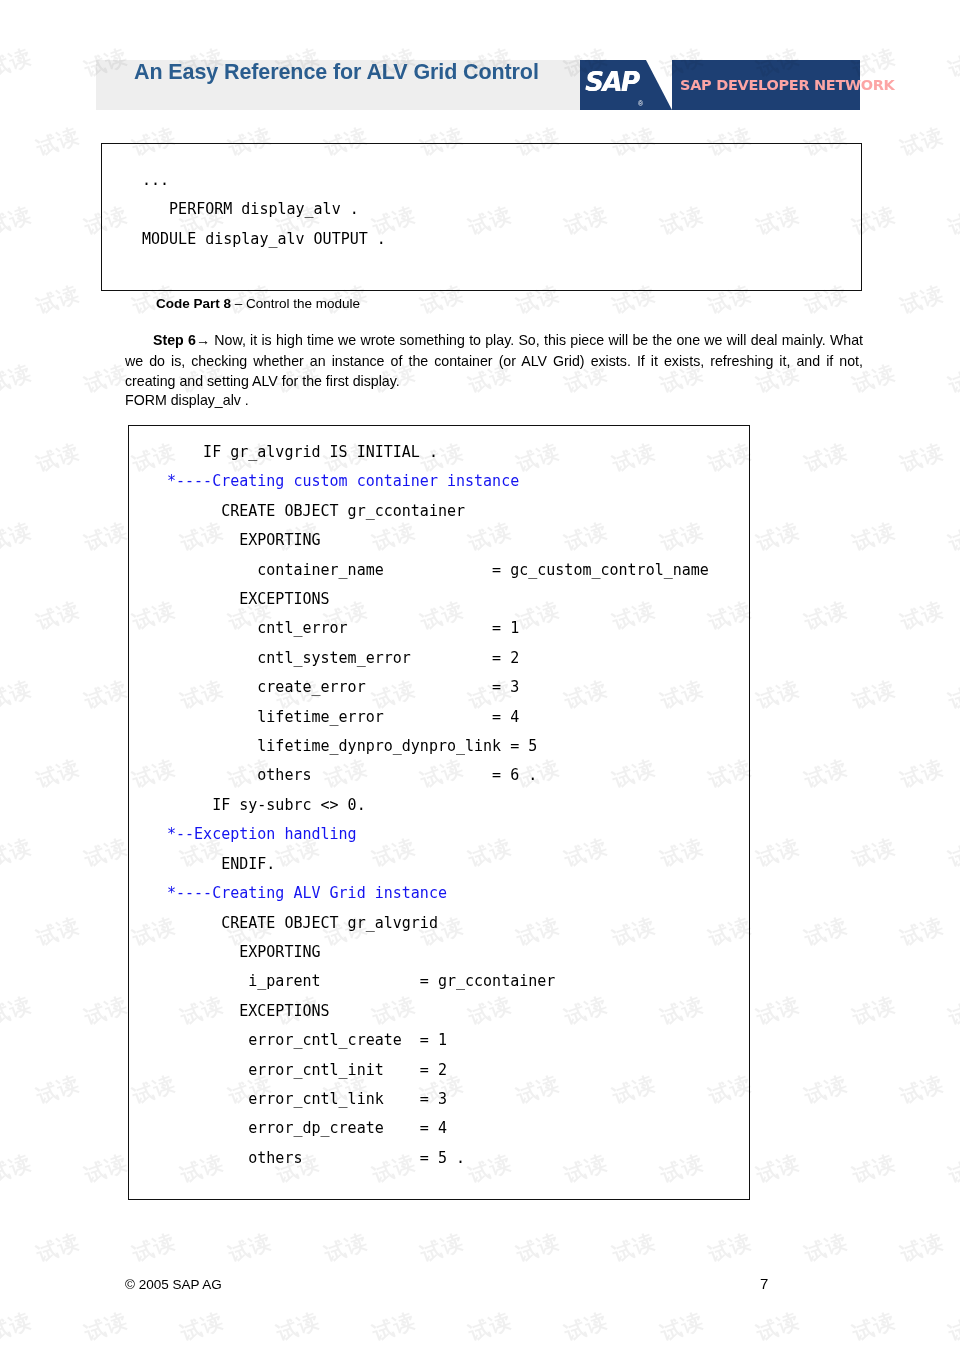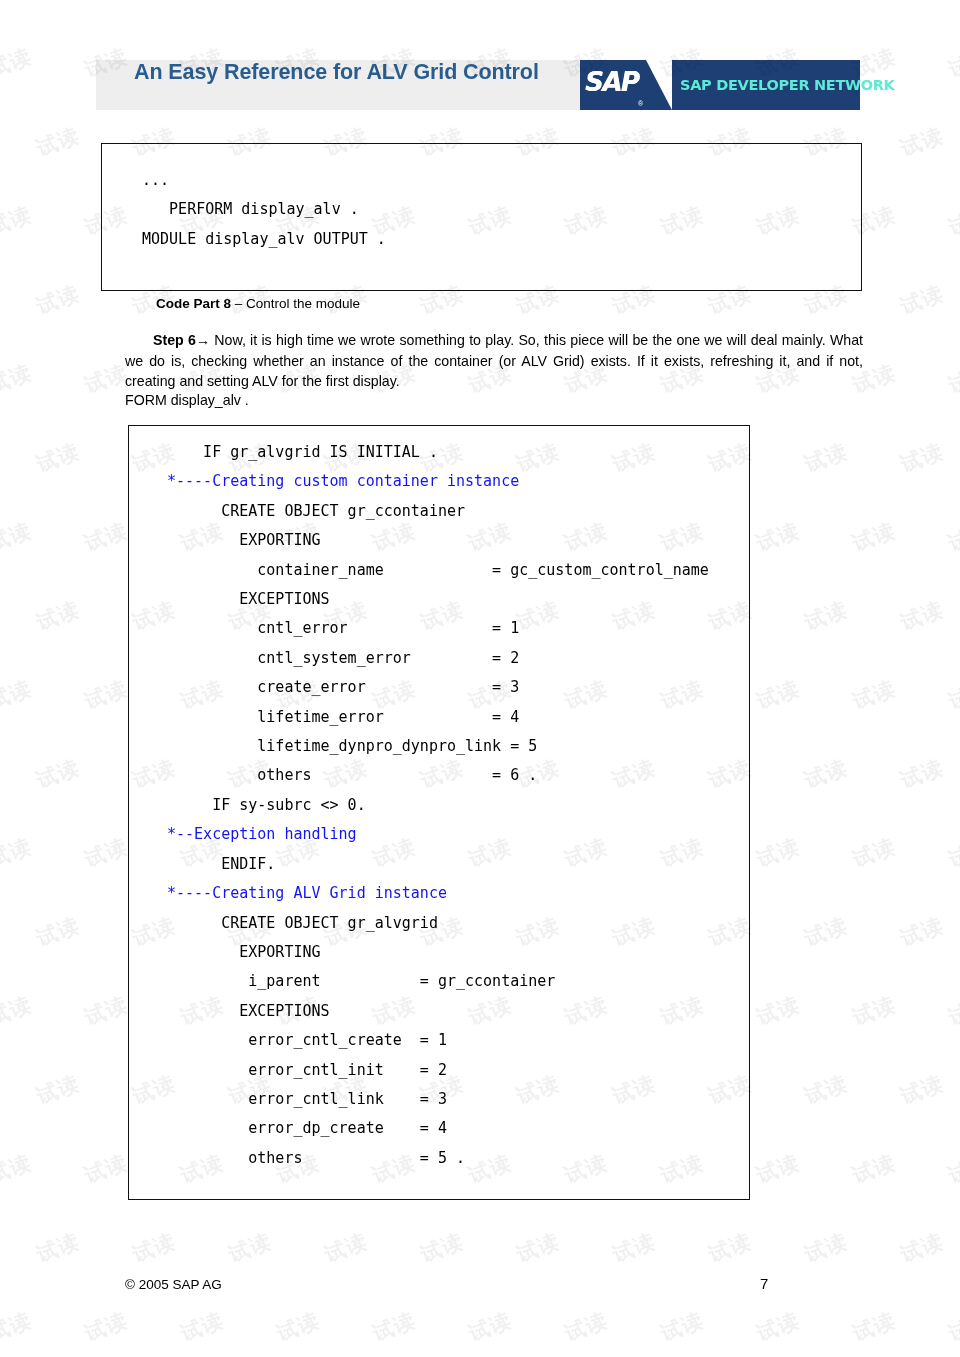--- a/index.html
+++ b/index.html
@@ -100,21 +100,21 @@
     text-shadow: 0.5px 0 0 #ffffff;
   }
   .sap-mark .reg {
     position: absolute;
     left: 58px;
     bottom: 3px;
     color: #ffffff;
     font-size: 7px;
   }
   .sdn-text {
-    color: #5eead4;
+    color: #fca5a5;
     font-family: "DejaVu Sans", sans-serif;
     font-weight: 900;
     font-size: 14.5px;
     letter-spacing: -0.3px;
     margin-left: 8px;
     white-space: nowrap;
   }
 
   
   .code-box {

